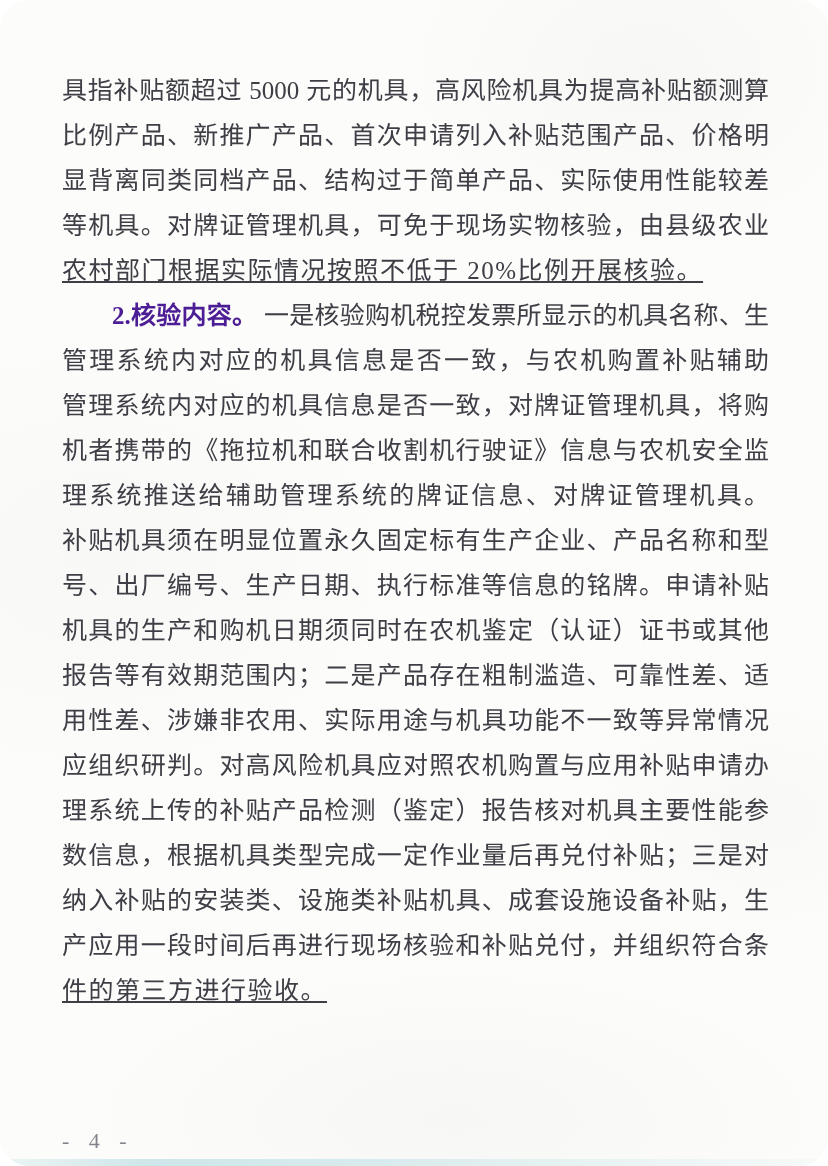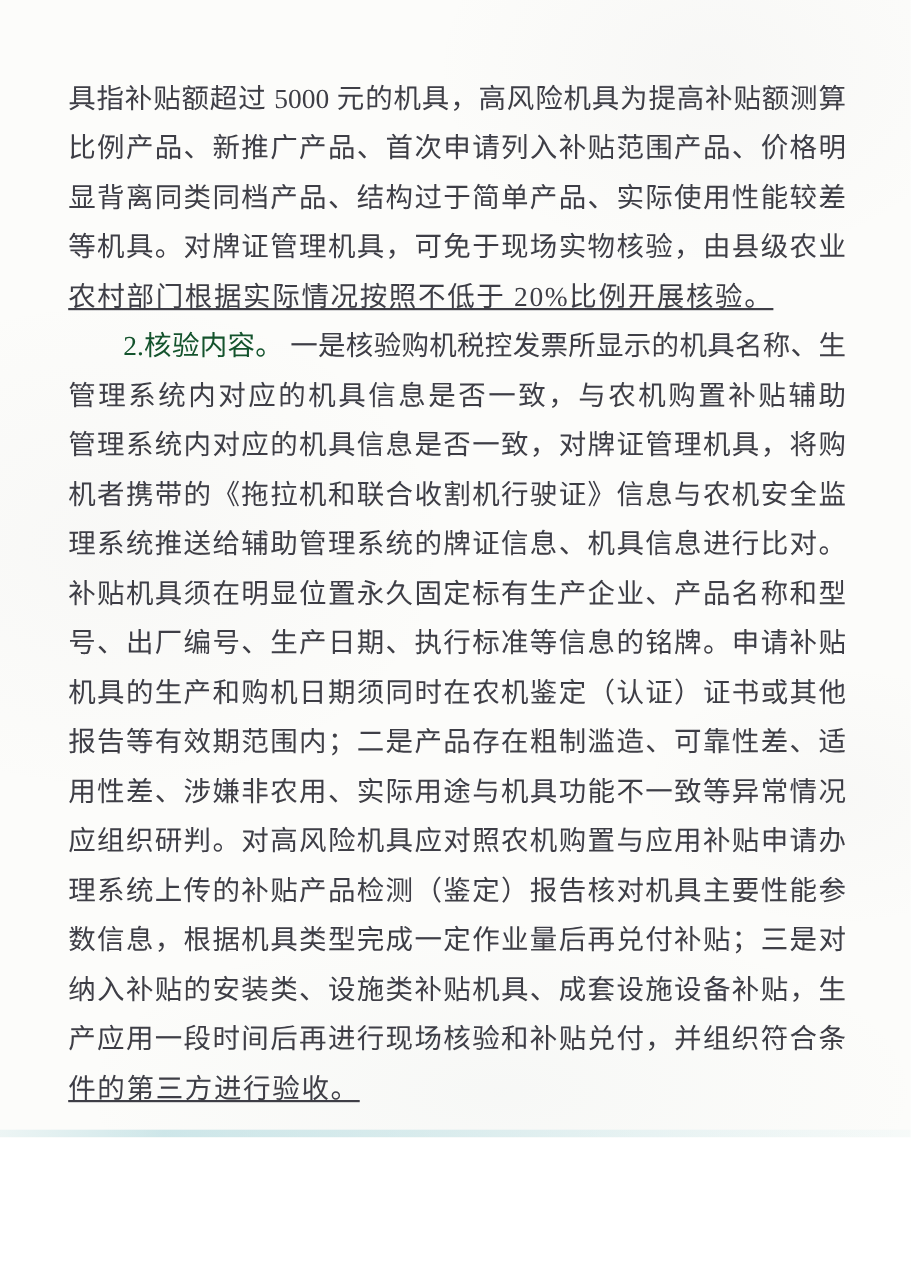--- a/index.html
+++ b/index.html
@@ -8,23 +8,24 @@
   }
   body {
     width: 828px;
     height: 1166px;
     background: #ffffff;
     font-family: "Liberation Serif", "DejaVu Serif", serif;
   }
   .page {
     position: relative;
     width: 828px;
-    height: 1034px;
+    height: 1166px;
     background: #fcfcfa;
     overflow: hidden;
+    border-radius: 29px;
   }
   
   .scan-mottle {
     position: absolute;
     inset: 0;
     background:
       radial-gradient(420px 300px at 78% 6%, rgba(160,160,170,0.05), transparent 60%),
       radial-gradient(520px 380px at 12% 48%, rgba(150,150,160,0.04), transparent 60%),
       radial-gradient(640px 260px at 55% 96%, rgba(150,170,175,0.05), transparent 60%),
       radial-gradient(300px 200px at 92% 70%, rgba(160,160,168,0.04), transparent 60%);
@@ -47,22 +48,22 @@
   .line.last {
     text-align: left;
     text-align-last: left;
     letter-spacing: 1.5px;
     text-decoration: underline;
   }
   .line.indent {
     padding-left: 50px; 
   }
   .bold-heading {
-    font-weight: 400;
-    color: #14532d;
+    font-weight: 700;
+    color: #4c1d95;
   }
   .page-number {
     position: absolute;
     left: 62px;
     top: 1126px;
     font-size: 22px;
     line-height: 30px;
     color: #84848c;
     letter-spacing: 7px;
   }
@@ -99,21 +100,21 @@
     </div>
 
     <div>
       <div class="line indent">
         <span class="bold-heading">2.核验内容。</span>
         <span>一是核验购机税控发票所显示的机具名称、生</span>
       </div>
       <div class="line">管理系统内对应的机具信息是否一致，与农机购置补贴辅助</div>
       <div class="line">管理系统内对应的机具信息是否一致，对牌证管理机具，将购</div>
       <div class="line">机者携带的《拖拉机和联合收割机行驶证》信息与农机安全监</div>
-      <div class="line">理系统推送给辅助管理系统的牌证信息、机具信息进行比对。</div>
+      <div class="line">理系统推送给辅助管理系统的牌证信息、对牌证管理机具。</div>
       <div class="line">补贴机具须在明显位置永久固定标有生产企业、产品名称和型</div>
       <div class="line">号、出厂编号、生产日期、执行标准等信息的铭牌。申请补贴</div>
       <div class="line">机具的生产和购机日期须同时在农机鉴定（认证）证书或其他</div>
       <div class="line">报告等有效期范围内；二是产品存在粗制滥造、可靠性差、适</div>
       <div class="line">用性差、涉嫌非农用、实际用途与机具功能不一致等异常情况</div>
       <div class="line">应组织研判。对高风险机具应对照农机购置与应用补贴申请办</div>
       <div class="line">理系统上传的补贴产品检测（鉴定）报告核对机具主要性能参</div>
       <div class="line">数信息，根据机具类型完成一定作业量后再兑付补贴；三是对</div>
       <div class="line">纳入补贴的安装类、设施类补贴机具、成套设施设备补贴，生</div>
       <div class="line">产应用一段时间后再进行现场核验和补贴兑付，并组织符合条</div>

